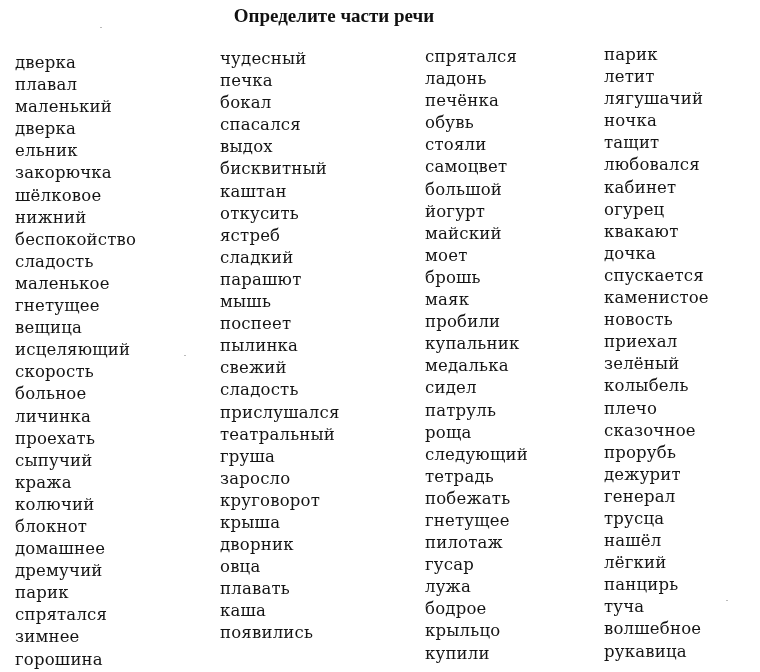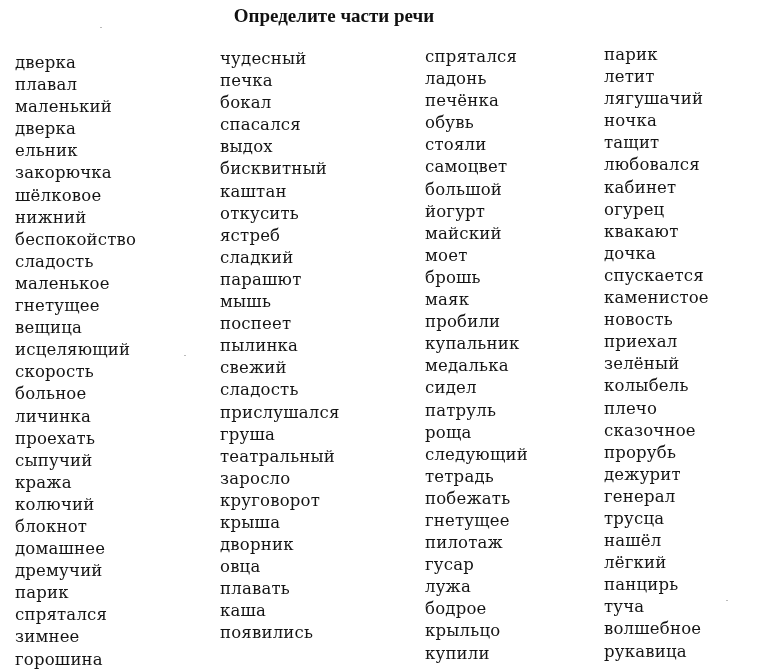--- a/index.html
+++ b/index.html
@@ -112,22 +112,22 @@
     <li>откусить</li>
     <li>ястреб</li>
     <li>сладкий</li>
     <li>парашют</li>
     <li>мышь</li>
     <li>поспеет</li>
     <li>пылинка</li>
     <li>свежий</li>
     <li>сладость</li>
     <li>прислушался</li>
+    <li>театральный</li>
     <li>груша</li>
-    <li>театральный</li>
     <li>заросло</li>
     <li>круговорот</li>
     <li>крыша</li>
     <li>дворник</li>
     <li>овца</li>
     <li>плавать</li>
     <li>каша</li>
     <li>появились</li>
   </ul>
 <ul class="col" id="col-3">

